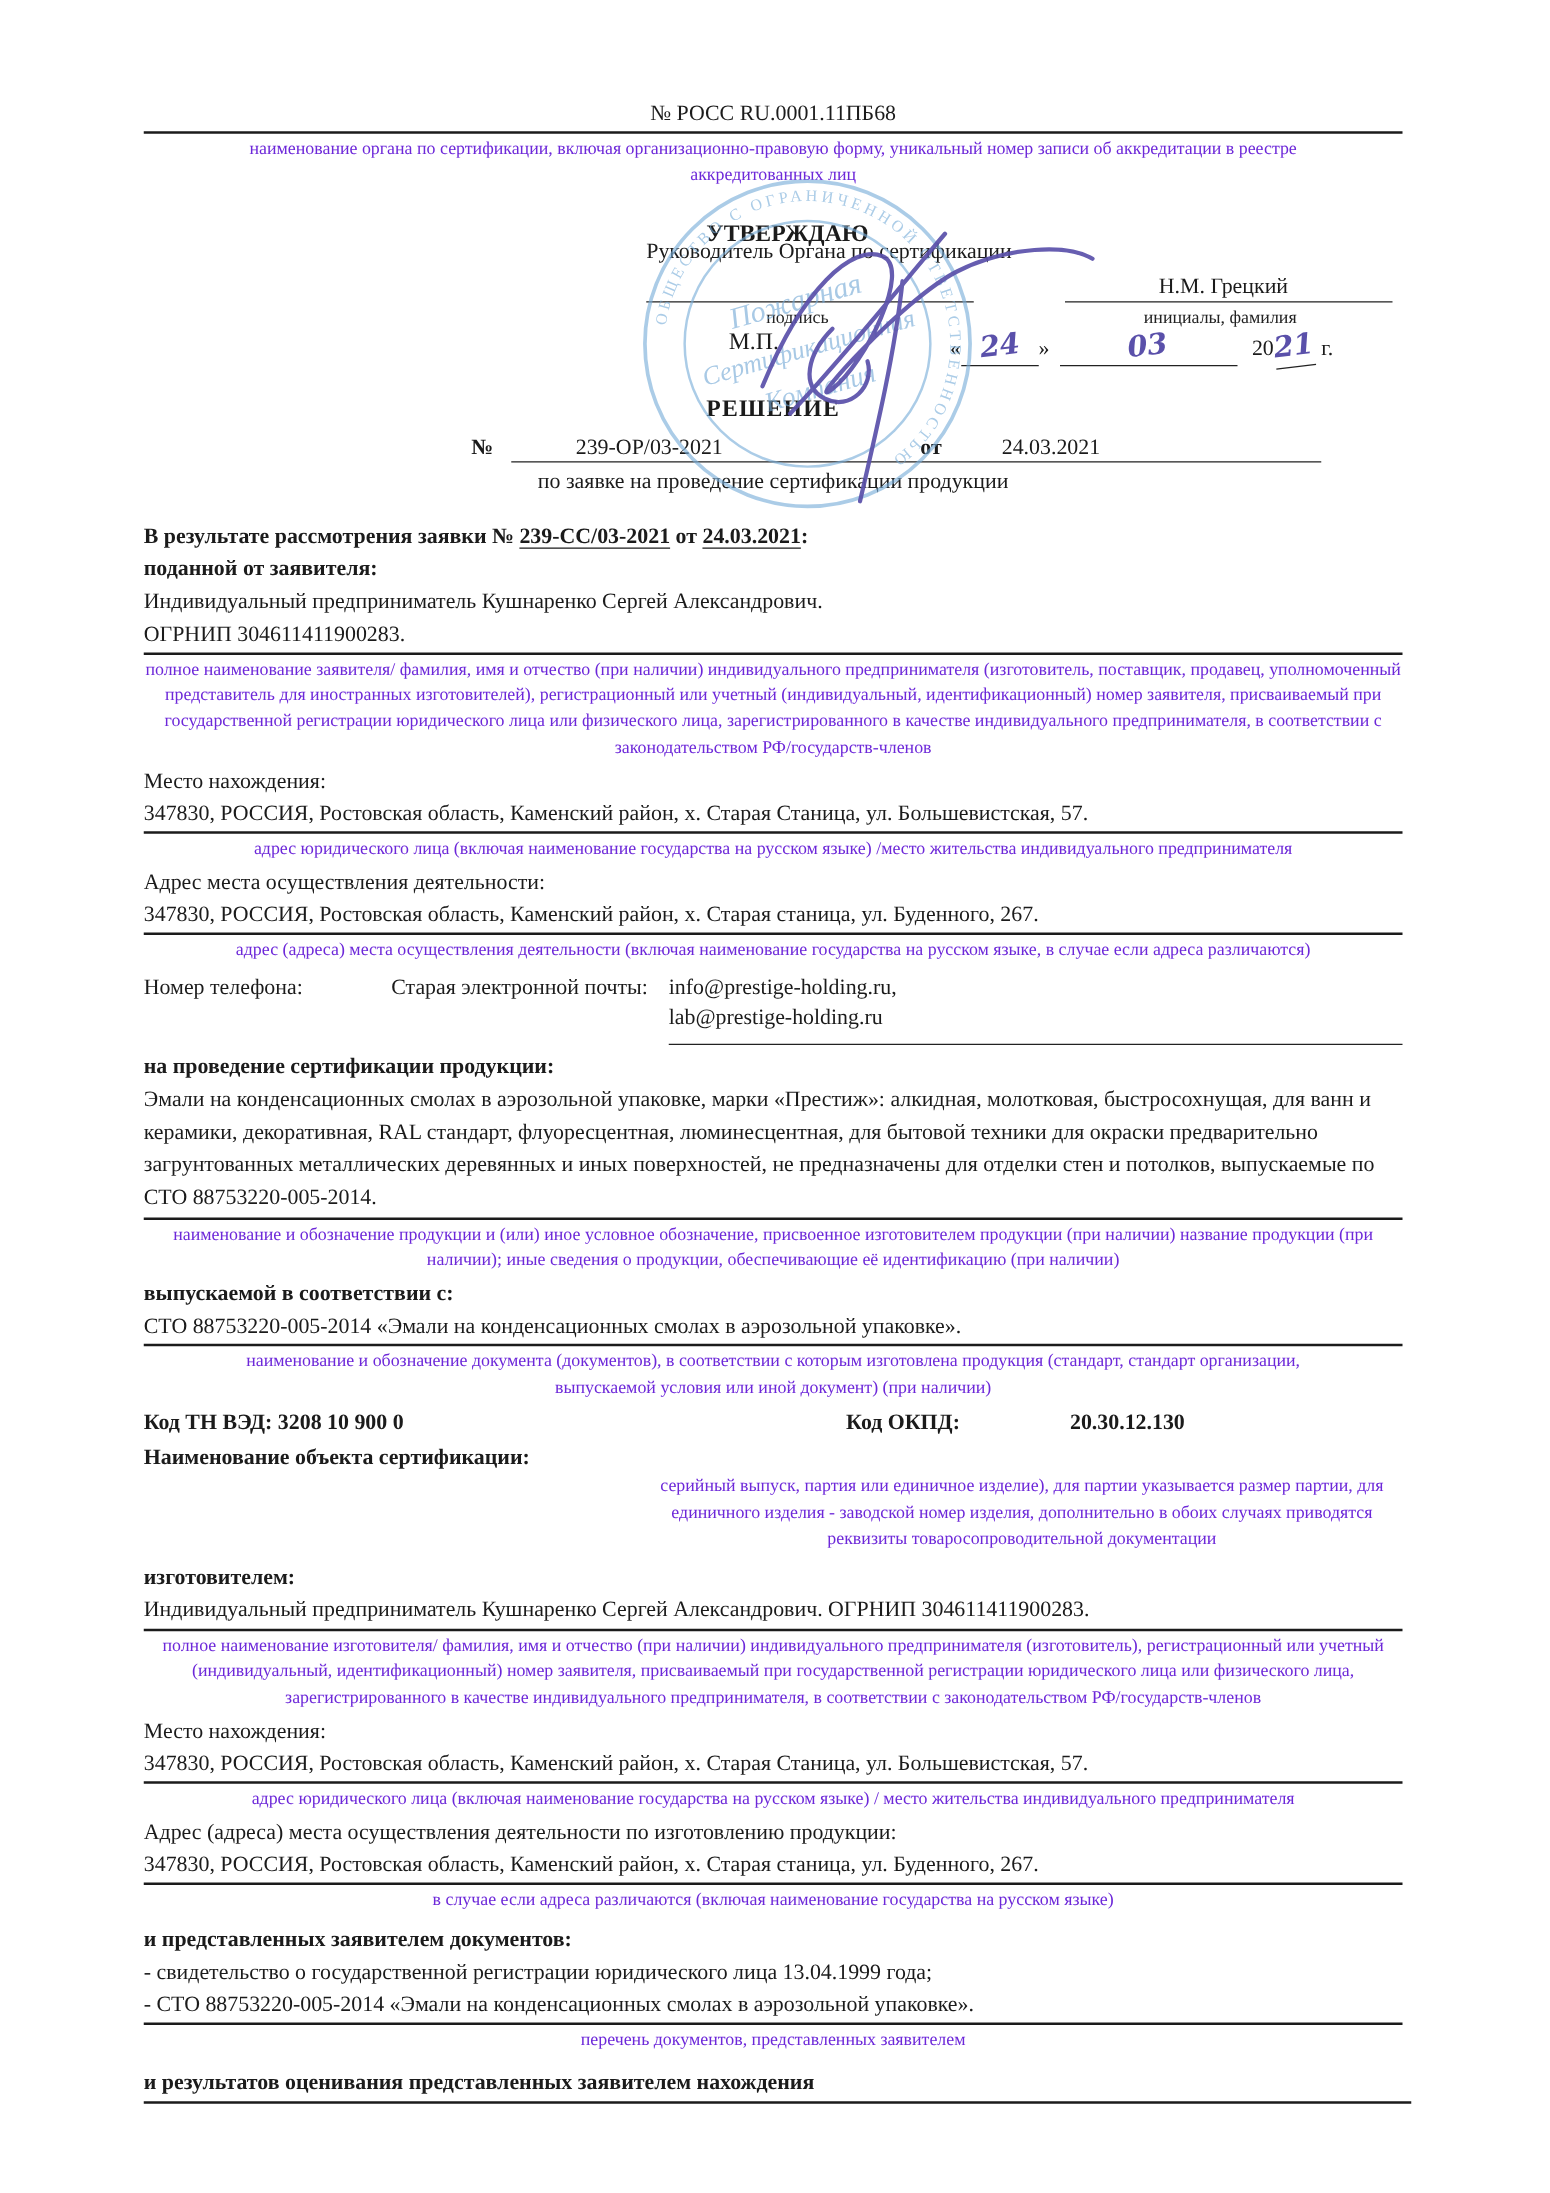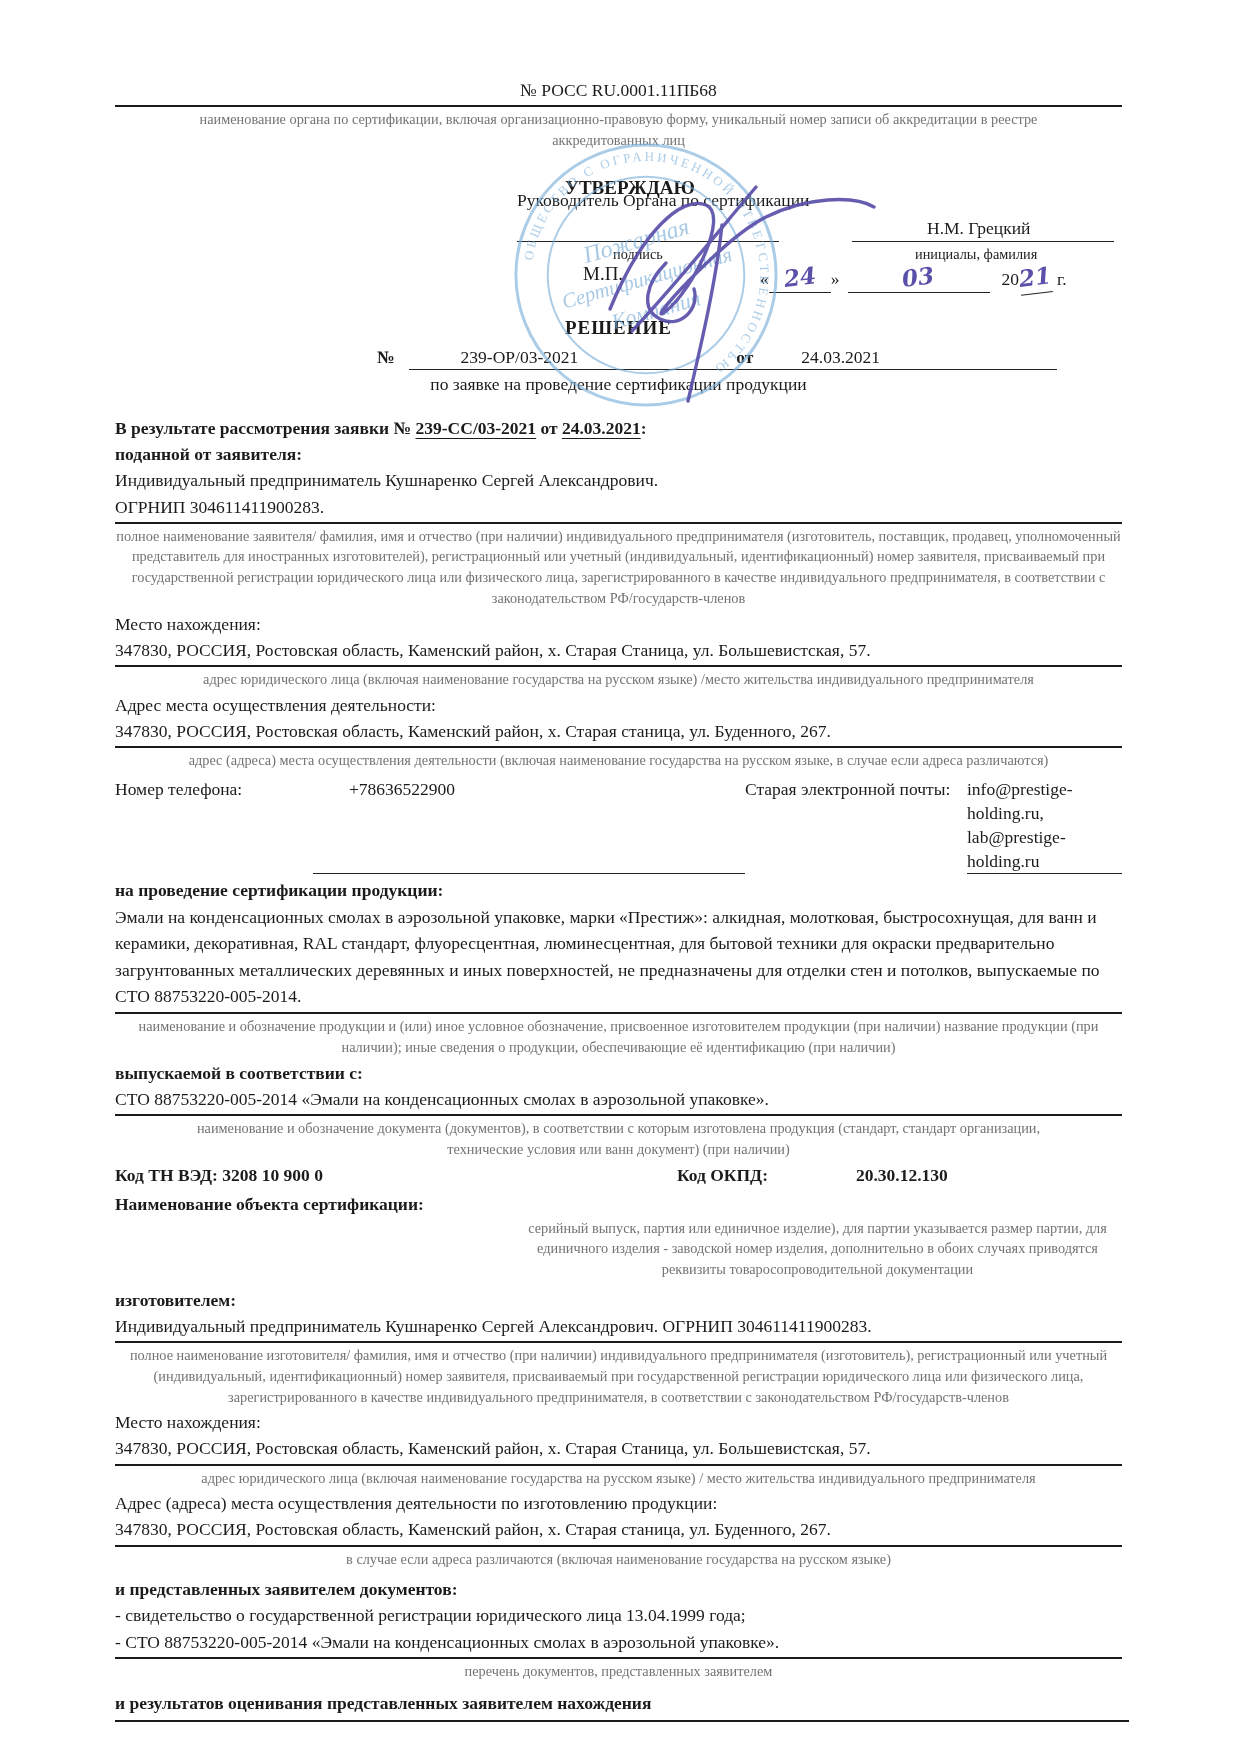--- a/index.html
+++ b/index.html
@@ -5,21 +5,21 @@
   html,body{margin:0;padding:0;background:#ffffff;}
   .page{
     width:1240px;min-height:1754px;background:#ffffff;color:#1b1b1b;
     font-family:"Liberation Serif","DejaVu Serif",serif;
     font-size:17.5px;line-height:1.38;position:relative;box-sizing:border-box;
     padding:76px 118px 60px 115px;
   }
   .center{text-align:center;}
   .b{font-weight:bold;}
   .t{margin:2px 0;}
-  .cap{font-size:14.3px;line-height:1.45;text-align:center;color:#737373;margin:1px 0 3px 0;}
+  .cap{font-size:14.3px;line-height:1.45;text-align:center;color:#6d28d9;margin:1px 0 3px 0;}
   .rule{border:none;border-top:2px solid #1b1b1b;margin:3px 0 2px 0;height:0;}
   .u{text-decoration:underline;text-underline-offset:4px;}
   
   .approval{position:relative;height:152px;margin-top:10px;}
   .abs{position:absolute;white-space:nowrap;}
   .line{position:absolute;border-bottom:1.5px solid #222;height:0;}
   .smallcap{font-size:14.3px;color:#222;}
   .hand{font-family:"DejaVu Serif",serif;font-style:italic;color:#5a50aa;
         font-size:23px;display:inline-block;transform:rotate(-7deg);font-weight:bold;}
   .datebox{display:inline-block;border-bottom:1.5px solid #222;text-align:center;}
@@ -128,37 +128,36 @@
   <hr class="rule">
   <div class="cap">адрес юридического лица (включая наименование государства на русском языке) /место жительства индивидуального предпринимателя</div>
 
   <div class="t">Адрес места осуществления деятельности:</div>
   <div class="t">347830, РОССИЯ, Ростовская область, Каменский район, х. Старая станица, ул. Буденного, 267.</div>
   <hr class="rule">
   <div class="cap" style="width:920px;margin:0 auto;">адрес (адреса) места осуществления деятельности (включая наименование государства на русском языке, в случае если адреса различаются)</div>
 
   <div class="contacts">
     <div class="c-label">Номер телефона:</div>
-    <div class="c-phone">+78636522900</div>
     <div class="c-elabel">Старая электронной почты:</div>
     <div class="c-emails">
       <div>info@prestige-holding.ru,</div>
       <div>lab@prestige-holding.ru</div>
     </div>
   </div>
 
   <div class="t b">на проведение сертификации продукции:</div>
   <div class="t" style="line-height:1.5;">Эмали на конденсационных смолах в аэрозольной упаковке, марки «Престиж»: алкидная, молотковая, быстросохнущая, для ванн и керамики, декоративная, RAL стандарт, флуоресцентная, люминесцентная, для бытовой техники для окраски предварительно загрунтованных металлических деревянных и иных поверхностей, не предназначены для отделки стен и потолков, выпускаемые по СТО 88753220-005-2014.</div>
   <hr class="rule">
   <div class="cap">наименование и обозначение продукции и (или) иное условное обозначение, присвоенное изготовителем продукции (при наличии) название продукции (при наличии); иные сведения о продукции, обеспечивающие её идентификацию (при наличии)</div>
 
   <div class="t b">выпускаемой в соответствии с:</div>
   <div class="t">СТО 88753220-005-2014 «Эмали на конденсационных смолах в аэрозольной упаковке».</div>
   <hr class="rule">
-  <div class="cap" style="width:900px;margin:0 auto;">наименование и обозначение документа (документов), в соответствии с которым изготовлена продукция (стандарт, стандарт организации, технические условия или ванн документ) (при наличии)</div>
+  <div class="cap" style="width:900px;margin:0 auto;">наименование и обозначение документа (документов), в соответствии с которым изготовлена продукция (стандарт, стандарт организации, выпускаемой условия или иной документ) (при наличии)</div>
 
   <div class="codes b">
     <span>Код ТН ВЭД: 3208 10 900 0</span>
     <span class="okpd-l">Код ОКПД:</span>
     <span class="okpd-v">20.30.12.130</span>
   </div>
 
   <div class="certobj">
     <span class="b">Наименование объекта сертификации:</span>
   </div>

